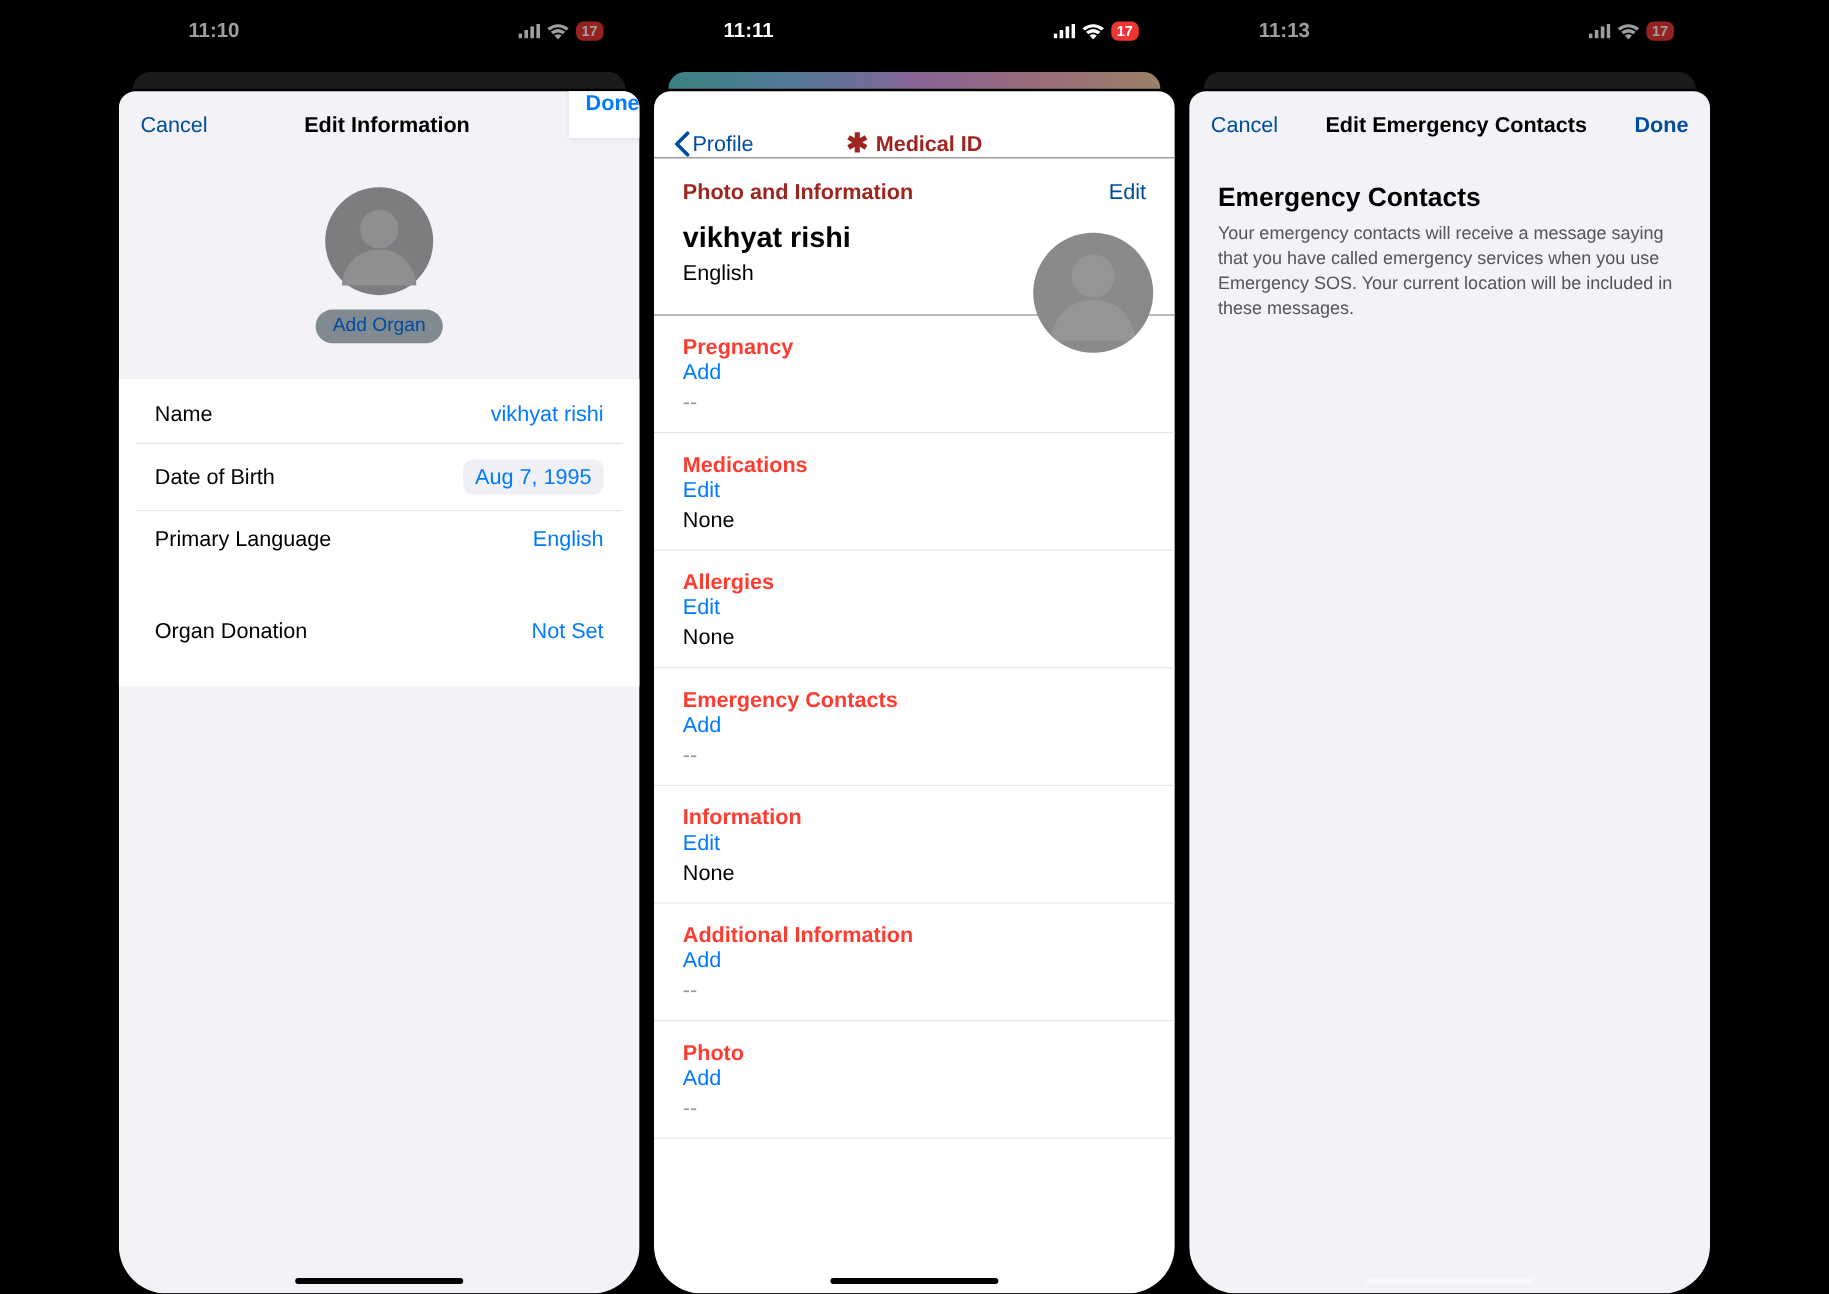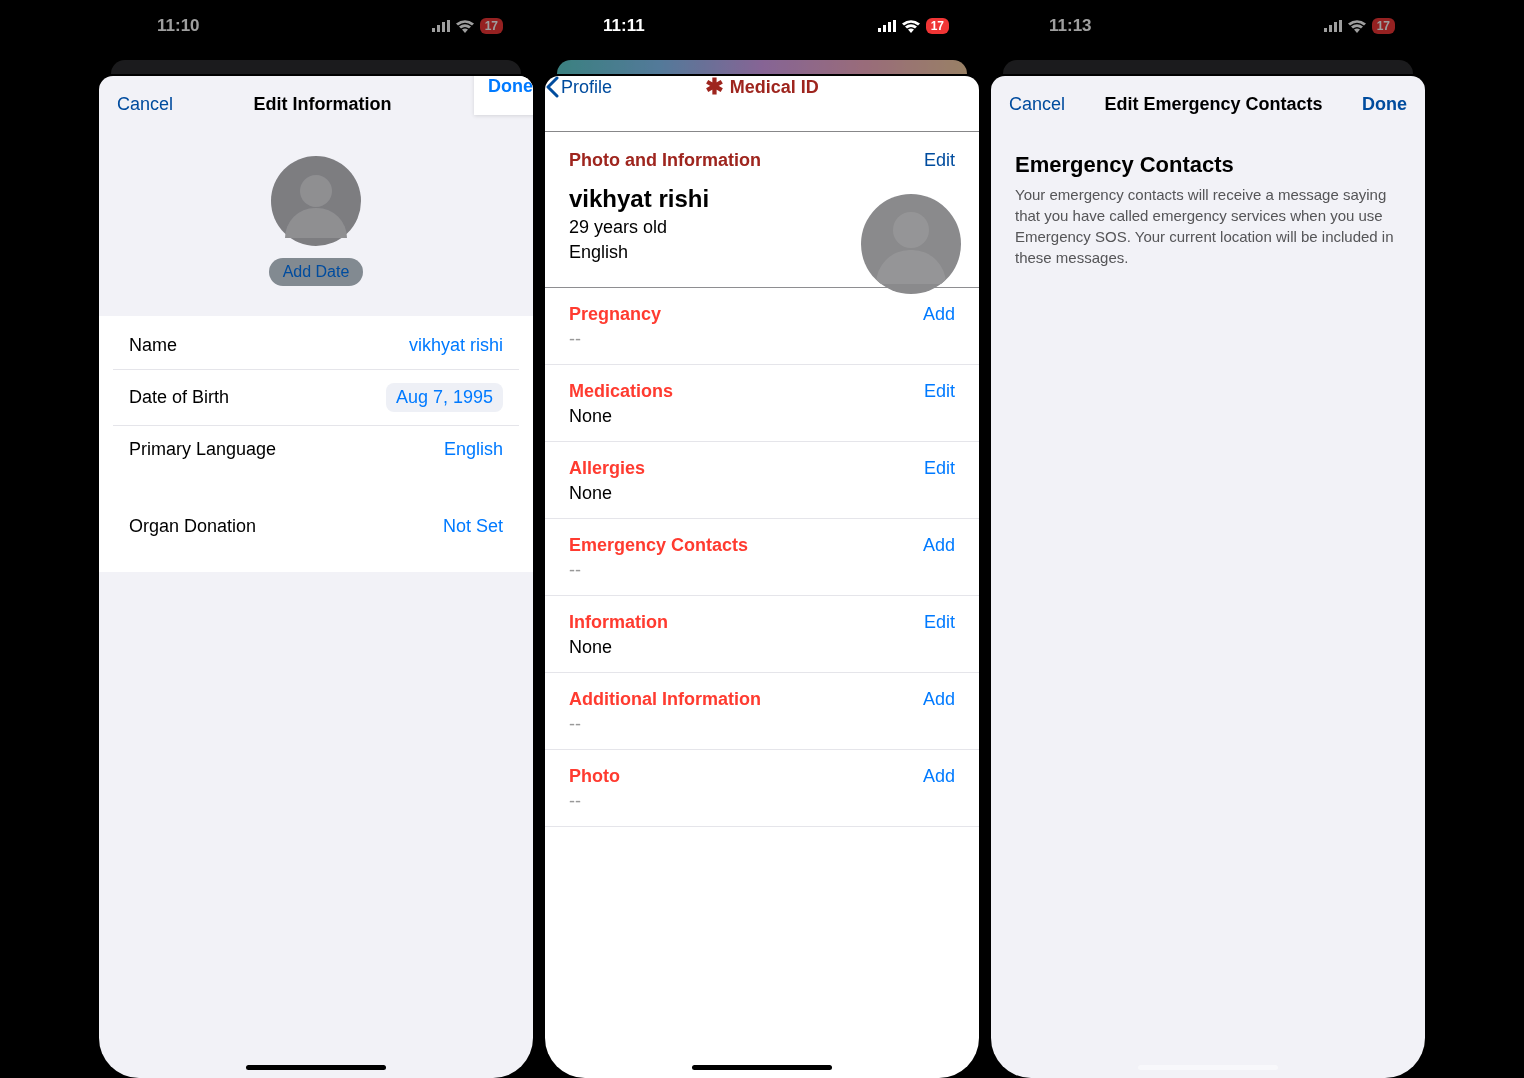--- a/index.html
+++ b/index.html
@@ -162,22 +162,22 @@
     position: absolute;
     top: 76px;
     left: 0; right: 0; bottom: 0;
     background: #fff;
     border-radius: 14px 14px 0 0;
     overflow: hidden;
   }
   .p2-nav {
     height: 56px;
     display: flex;
-    align-items: flex-start;
-    padding: 0 0;
+    align-items: flex-end;
+    padding: 0 16px;
     position: relative;
     border-bottom: 0.5px solid #d9d9dd;
   }
   .p2-back {
     color: #007aff;
     font-size: 18px;
     display: flex;
     align-items: center;
     gap: 2px;
   }
@@ -244,20 +244,21 @@
   }
   
   .p2-item {
     padding: 16px 24px 14px;
     border-bottom: 0.5px solid #e5e5ea;
   }
   .p2-item-top {
     display: flex;
     justify-content: space-between;
     font-size: 18px;
+    flex-direction: column;
   }
   .p2-item-top .lbl { color: #ff3b30; font-weight: 600; }
   .p2-item-top .act { color: #007aff; }
   .p2-item .val {
     font-size: 18px;
     color: #000;
     margin-top: 4px;
   }
   .p2-item .val.dash { color: #999; }
   
@@ -376,21 +377,21 @@
     <div class="dim">
       <div class="p1-nav">
         <span class="cancel">Cancel</span>
         <span class="title">Edit Information</span>
         <span style="visibility:hidden">Done</span>
       </div>
       <div class="avatar-area">
         <div class="avatar-circle" style="position:relative">
             <div class="avatar-head"></div>
           </div>
-        <span class="add-photo-pill">Add Date</span>
+        <span class="add-photo-pill">Add Organ</span>
       </div>
     </div>
 
     <div style="position:absolute; top:0; right:0;">
       <span class="done-highlight" style="display:inline-block;"><span class="p1-nav" style="height:auto;padding:0;">
             <span class="done">Done</span>
           </span></span>
     </div>
 
     <div class="section-highlight">
@@ -455,21 +456,20 @@
           <span class="asterisk">✱</span>
           <span>Medical ID</span>
         </div>
       </div>
       <div class="p2-info-block">
         <div class="p2-info-header">
           <span class="label">Photo and Information</span>
           <span class="edit">Edit</span>
         </div>
         <div class="p2-name">vikhyat rishi</div>
-        <div class="p2-sub">29 years old</div>
         <div class="p2-sub">English</div>
         <div class="p2-avatar">
             <div class="head"></div>
           </div>
       </div>
     </div>
 
     <div id="p2-items">
         <div class="p2-item">
           <div class="p2-item-top">

